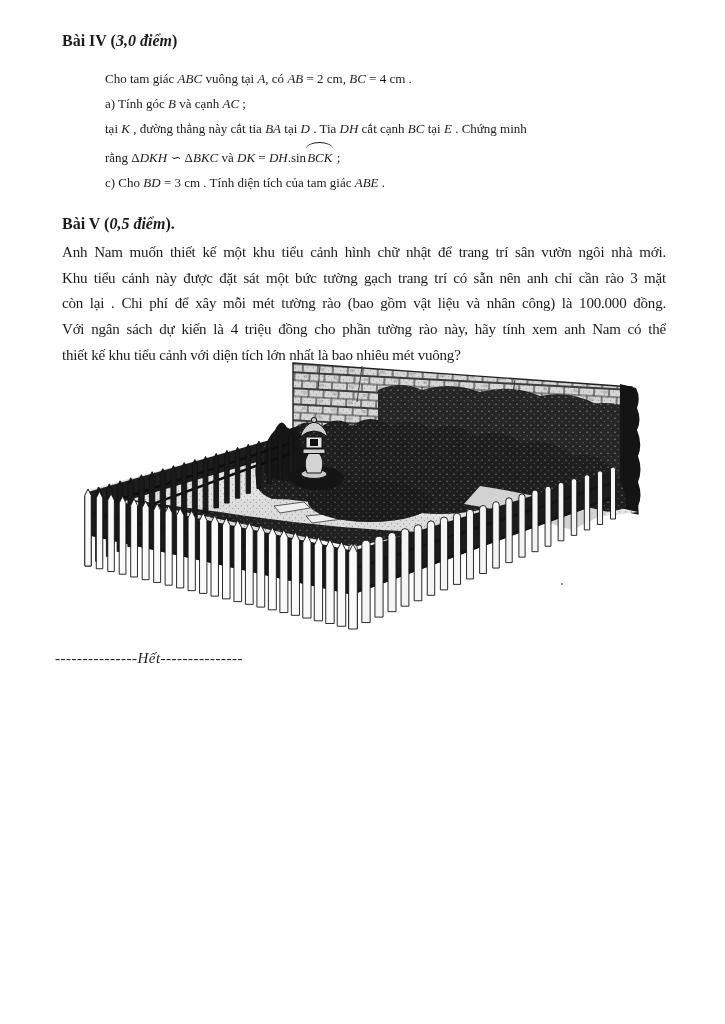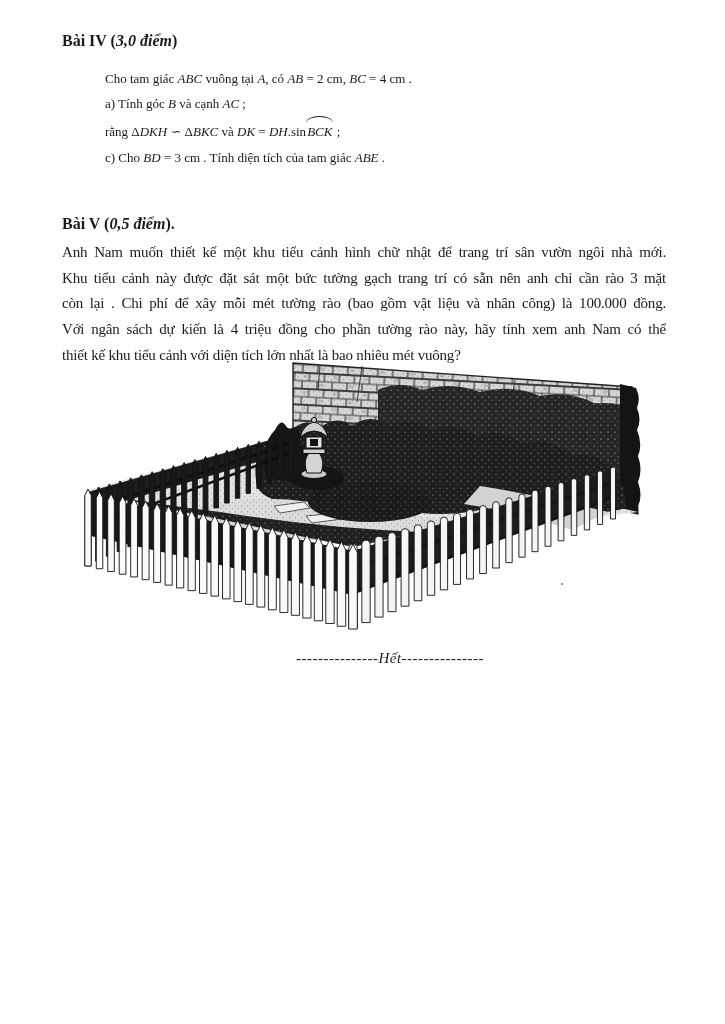--- a/index.html
+++ b/index.html
@@ -18,33 +18,34 @@
   .h4{position:absolute;left:62px;top:32px;font-size:16px;}
   .p4{position:absolute;left:105px;top:66px;width:575px;font-size:13px;line-height:25.2px;white-space:nowrap;}
   .h5{position:absolute;left:62px;top:215px;font-size:16px;}
   .p5{position:absolute;left:62px;top:240px;width:604px;font-size:15px;line-height:25.7px;letter-spacing:-0.2px;}
   .p5 .jline{text-align:justify;text-align-last:justify;}
   .p5 .jline:last-child{text-align-last:left;}
   .figure{position:absolute;left:60px;top:360px;width:600px;height:292px;}
   .figure svg{width:100%;height:100%;display:block;}
   .footer{
     position:absolute;left:0;top:650px;width:725px;box-sizing:border-box;padding-left:55px;
-    text-align:center;font-size:15px;letter-spacing:0.5px;
+    text-align:left;font-size:15px;letter-spacing:0.5px;
   }
 </style>
 </head>
 <body>
 
 <div class="page">
 
   <div class="h4"><span class="b">Bài IV (</span><span class="bi">3,0 điểm</span><span class="b">)</span></div>
 
   <div class="p4">
     <div><span>Cho tam giác </span><span class="i">ABC</span><span> vuông tại </span><span class="i">A</span><span>, có </span><span class="i">AB</span><span> = 2 cm, </span><span class="i">BC</span><span> = 4 cm .</span></div>
     <div><span>a) Tính góc </span><span class="i">B</span><span> và cạnh </span><span class="i">AC</span><span> ;</span></div>
+    <div><span>tại </span><span class="i">K</span><span> , đường thẳng này cắt tia </span><span class="i">BA</span><span> tại </span><span class="i">D</span><span> . Tia </span><span class="i">DH</span><span> cắt cạnh </span><span class="i">BC</span><span> tại </span><span class="i">E</span><span> . Chứng minh</span></div>
     <div style="margin-top:3px;"><span>rằng Δ</span><span class="i">DKH</span><span> ∽ Δ</span><span class="i">BKC</span><span> và </span><span class="i">DK</span><span> = </span><span class="i">DH</span><span>.sin</span><span class="i arc">BCK</span><span> ;</span></div>
     <div><span>c) Cho </span><span class="i">BD</span><span> = 3 cm . Tính diện tích của tam giác </span><span class="i">ABE</span><span> .</span></div>
   </div>
 
   <div class="h5"><span class="b">Bài V (</span><span class="bi">0,5 điểm</span><span class="b">).</span></div>
 
   <div class="p5">
     <div class="jline">Anh Nam muốn thiết kế một khu tiểu cảnh hình chữ nhật để trang trí sân vườn ngôi nhà mới.</div>
     <div class="jline">Khu tiểu cảnh này được đặt sát một bức tường gạch trang trí có sẵn nên anh chỉ cần rào 3 mặt</div>
     <div class="jline">còn lại . Chi phí để xây mỗi mét tường rào (bao gồm vật liệu và nhân công) là 100.000 đồng.</div>

